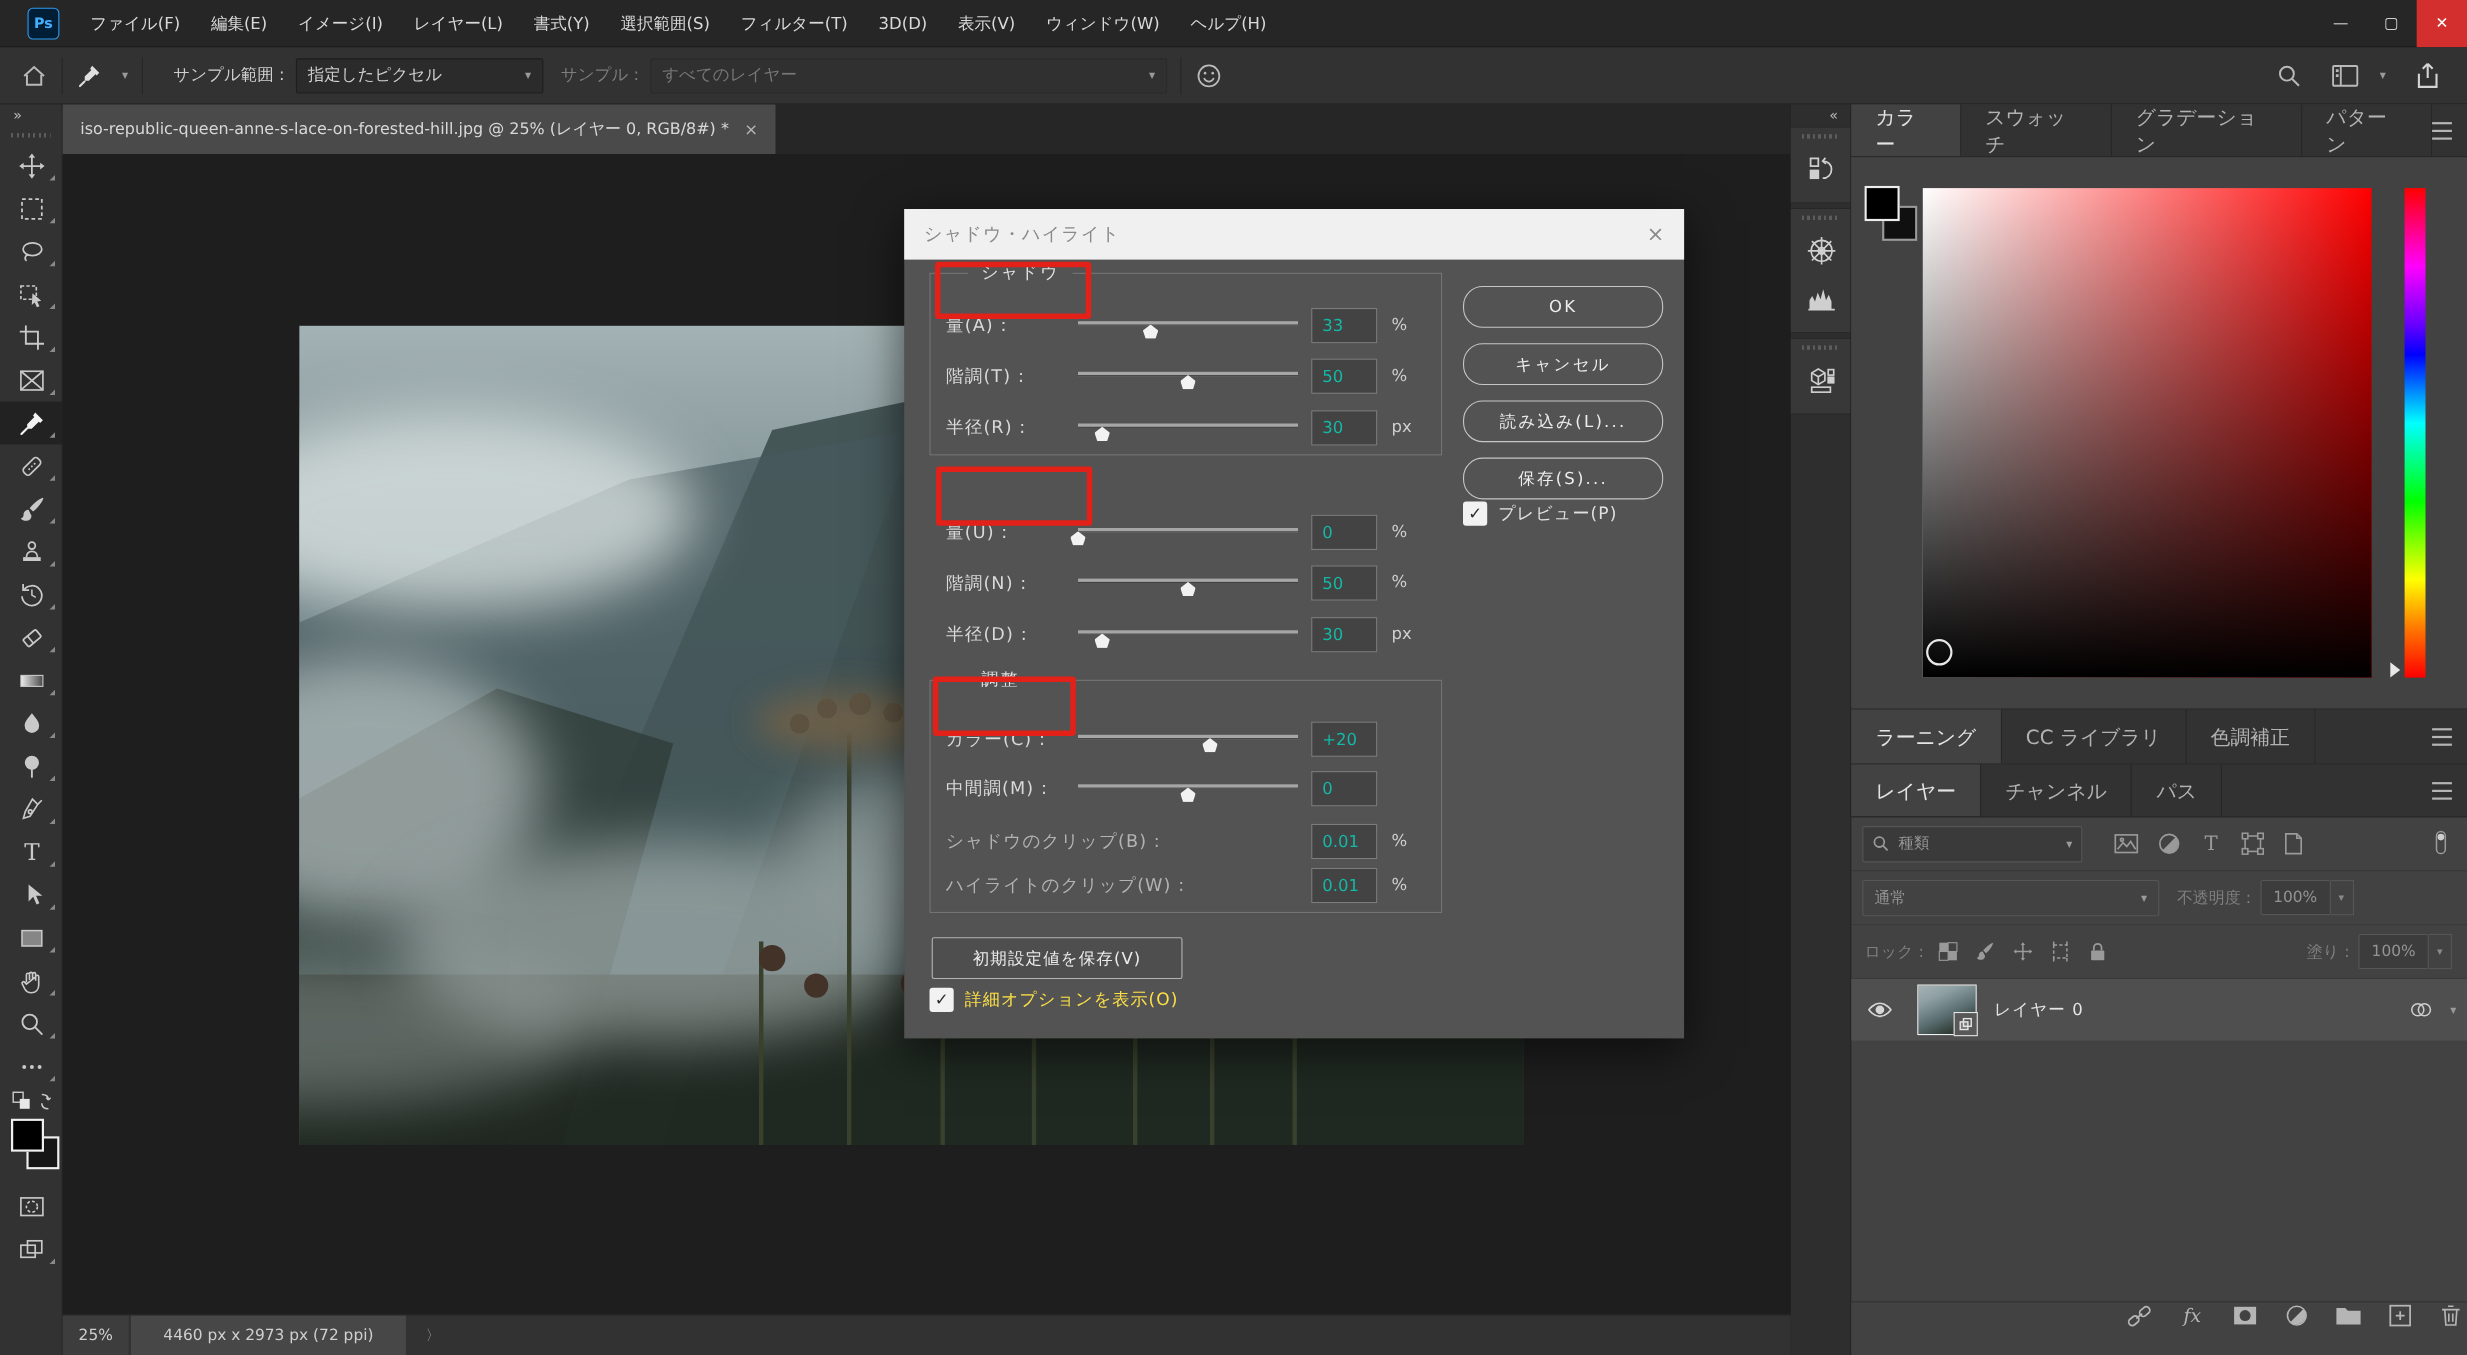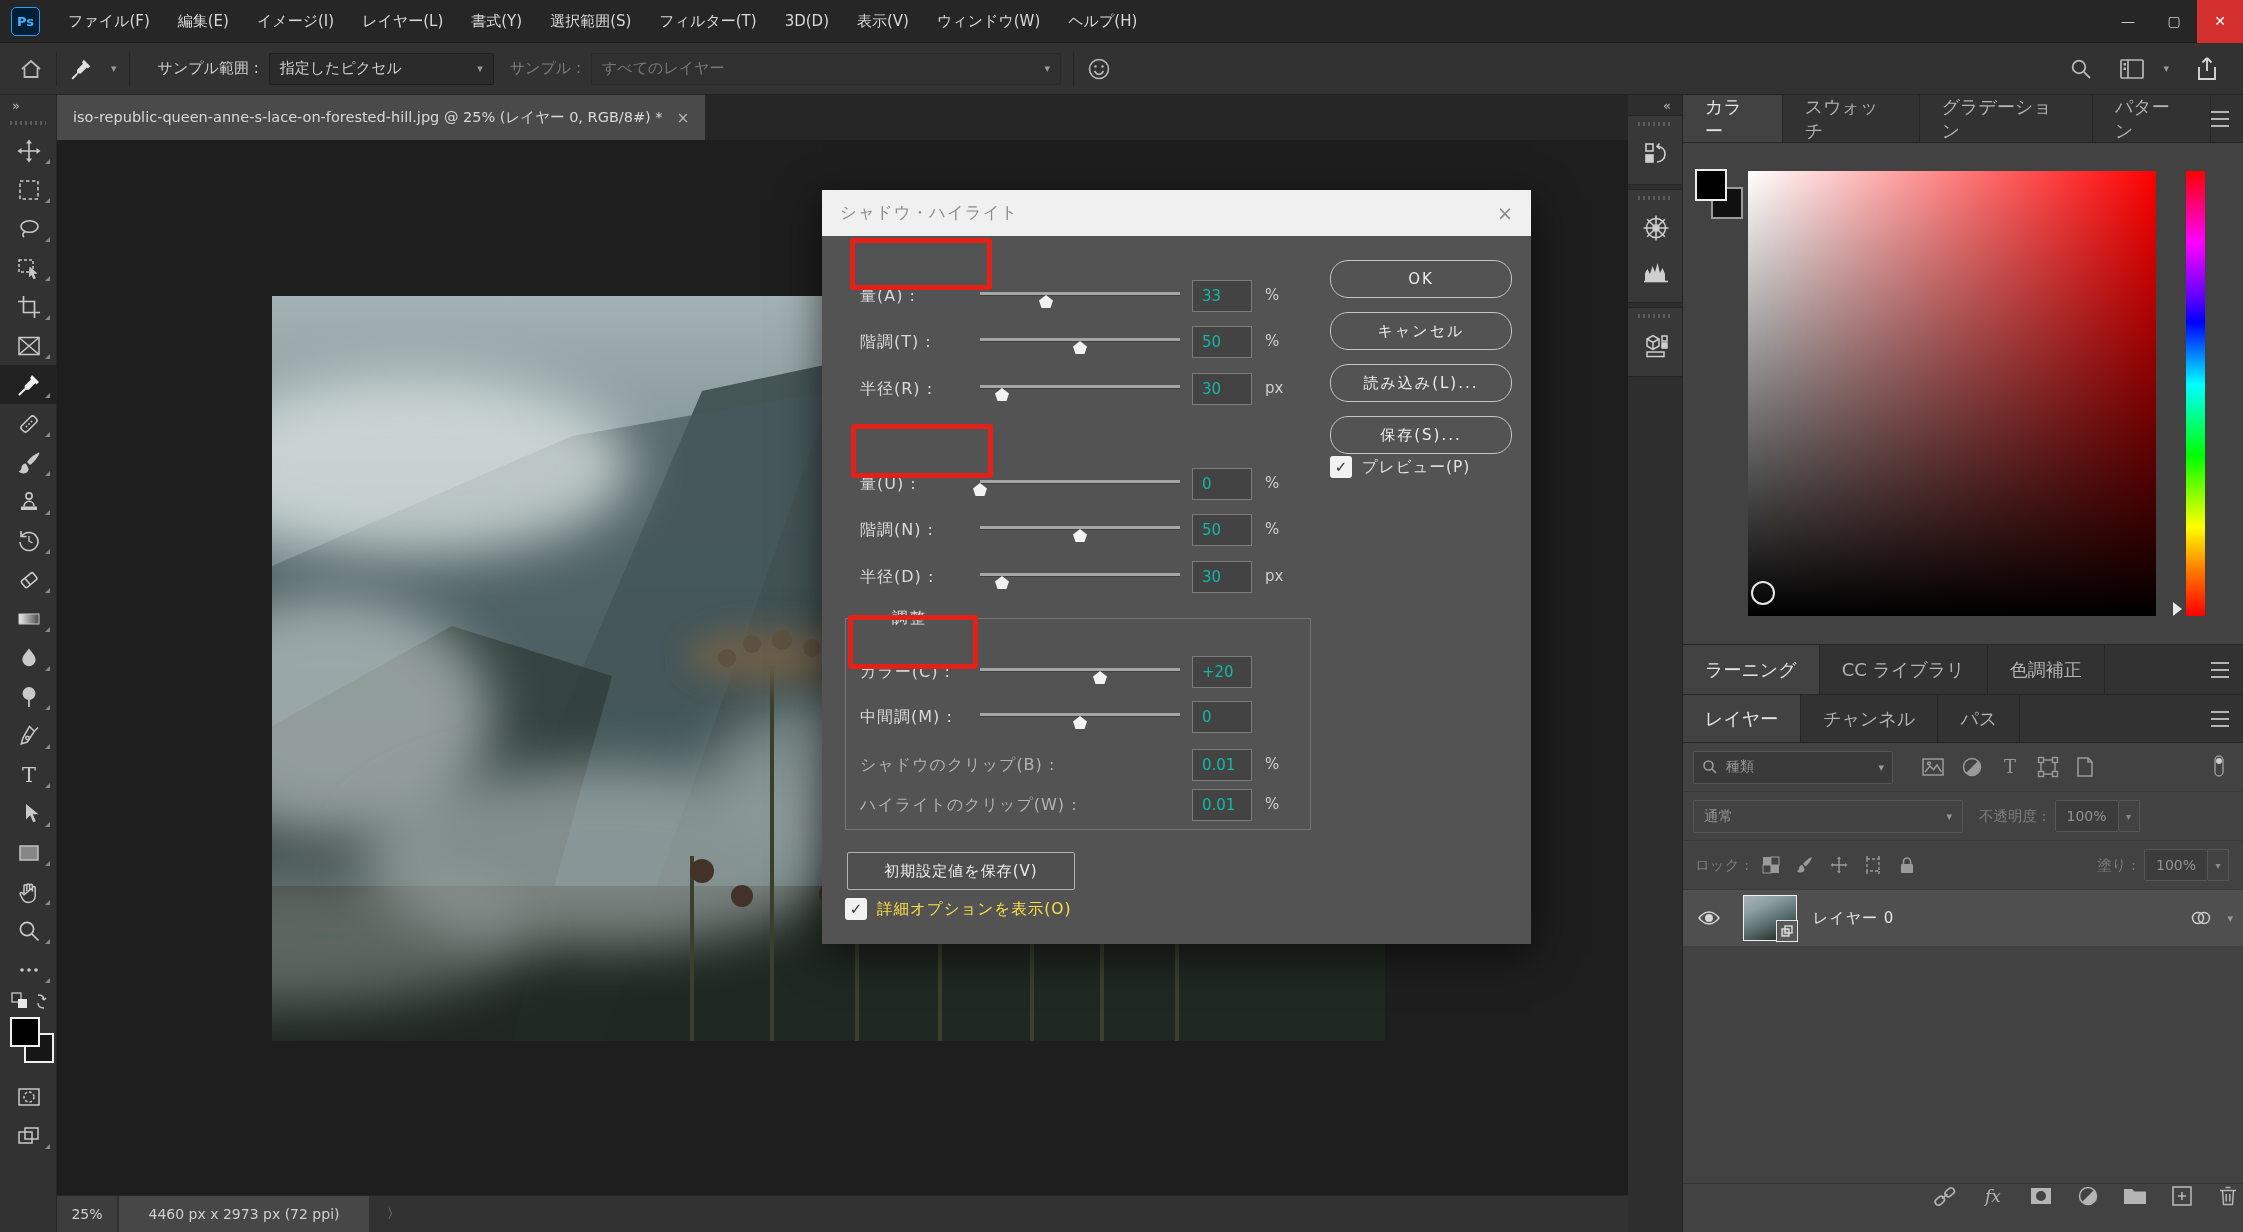--- a/index.html
+++ b/index.html
@@ -2,21 +2,21 @@
 <html><head>
 <meta charset="utf-8">
 <style>
   html,body{margin:0;padding:0;background:#111;}
   body{font-family:"DejaVu Sans","Liberation Sans",sans-serif;-webkit-font-smoothing:antialiased;}
   .root{position:relative;width:2243px;height:1232px;background:#1d1d1d;overflow:hidden;color:#d6d6d6;}
   .abs{position:absolute;}
   svg{display:block;}
   
   .menubar{left:0;top:0;width:2243px;height:43px;background:#262626;display:flex;align-items:center;border-bottom:1px solid #1c1c1c;box-sizing:border-box;}
-  .pslogo{width:27px;height:27px;margin:0 14px 0 11px;background:#001e36;border:1.5px solid #2f9bf0;border-radius:5px;color:#41b0ff;font-size:13px;font-weight:bold;display:flex;align-items:center;justify-content:center;}
+  .pslogo{width:27px;height:27px;margin:0 14px 0 25px;background:#001e36;border:1.5px solid #2f9bf0;border-radius:5px;color:#41b0ff;font-size:13px;font-weight:bold;display:flex;align-items:center;justify-content:center;}
   .menuitem{padding:0 14px;font-size:15px;color:#d9d9d9;line-height:43px;}
   .winbtns{margin-left:auto;display:flex;height:43px;align-items:center;}
   .winbtn{width:46px;height:43px;display:flex;align-items:center;justify-content:center;color:#cfcfcf;font-size:14px;}
   .winbtn.close{background:#d32f2f;color:#fff;}
   
   .optionsbar{left:0;top:43px;width:2243px;height:52px;background:#323232;border-bottom:1px solid #232323;display:flex;align-items:center;box-sizing:border-box;}
   .vsep{width:1px;height:34px;background:#262626;margin:0 12px;}
   .optlabel{font-size:15px;color:#cfcfcf;margin:0 10px 0 16px;white-space:nowrap;}
   .optlabel.dim,.dimtx{color:#7e7e7e;}
   .optselect{height:32px;background:#2b2b2b;border:1px solid #1e1e1e;border-radius:2px;display:flex;align-items:center;justify-content:space-between;font-size:15px;color:#cfcfcf;padding:0 10px;box-sizing:border-box;}
@@ -717,20 +717,23 @@
         </span>
     </div>
   </div>
 
   <div class="abs dialog">
     <div class="dtitle">
       <span class="t">シャドウ・ハイライト</span>
       <span class="x">×</span>
     </div>
 
+    <div class="grp" style="top:58px;height:166px;">
+      <span class="grplabel">シャドウ</span>
+    </div>
     <div class="drow" style="top:90px;">
       <span class="dlabel">量(A) :</span>
       <div class="dtrack">
           <div class="line"></div>
           <div class="thumb" style="left: calc(33% - 7px);"></div>
         </div>
       <div class="dval">33</div>
       <span class="dunit">%</span>
     </div>
     <div class="drow" style="top:136px;">

